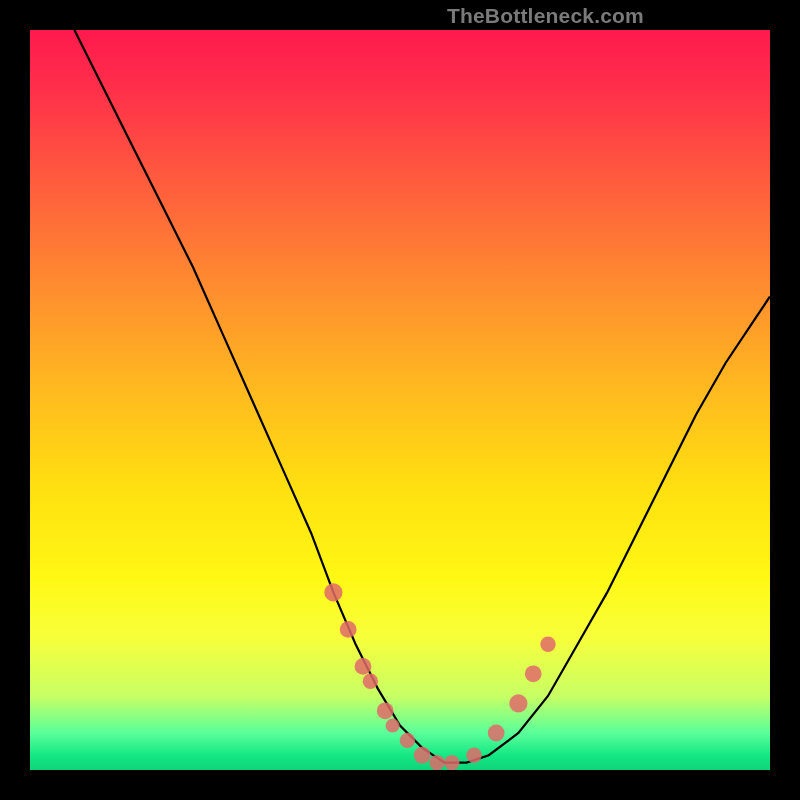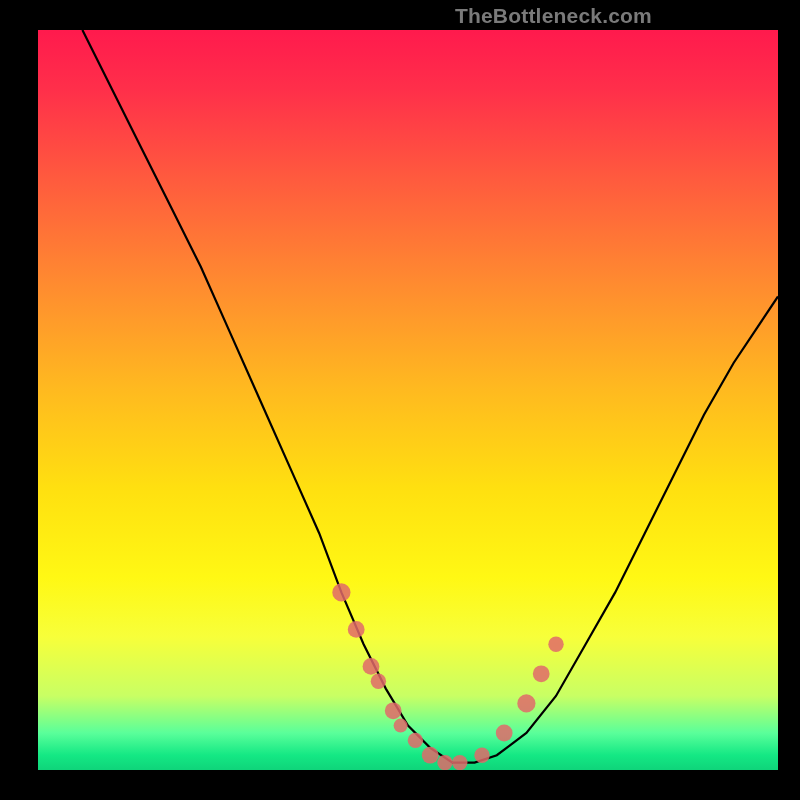--- a/index.html
+++ b/index.html
@@ -5,21 +5,21 @@
   html, body {
     margin: 0;
     padding: 0;
     width: 800px;
     height: 800px;
     background: #000;
     overflow: hidden;
   }
   .frame {
     position: absolute;
-    left: 8px;
+    left: 0;
     top: 0;
     width: 652px;
     height: 800px;
     background: #000;
   }
   .plot {
     position: absolute;
     left: 30px;
     top: 30px;
     width: 740px;

